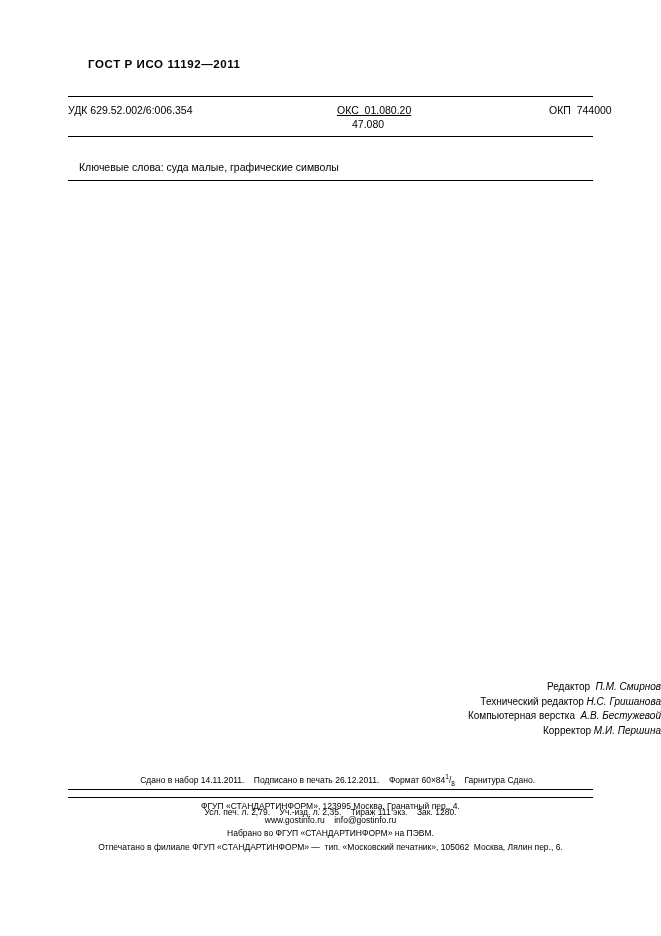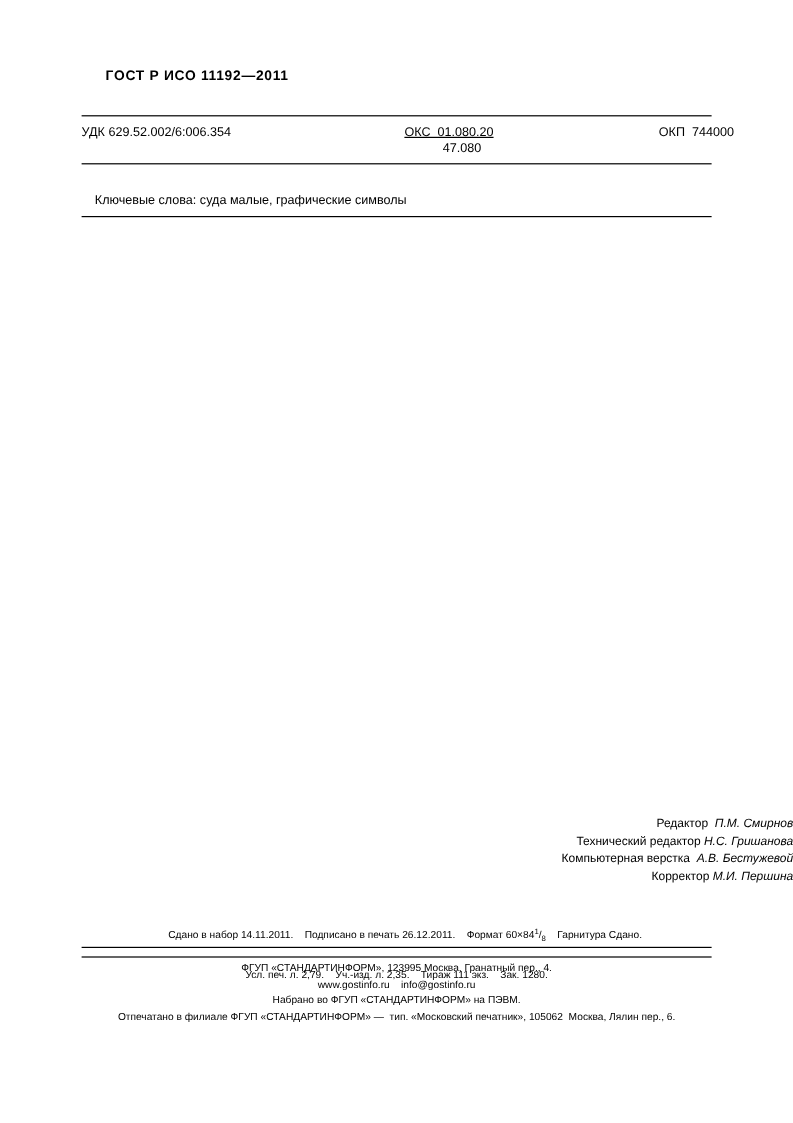--- a/index.html
+++ b/index.html
@@ -63,21 +63,21 @@
   }
   .codes .oks {
     position: absolute;
     left: 269px;
     top: 0;
     white-space: pre;
     text-decoration: underline;
   }
   .codes .oks2 {
     position: absolute;
-    left: 301px;
+    left: 284px;
     top: 14px;
     white-space: pre;
     text-align: right;
   }
   .codes .okp {
     position: absolute;
     left: 481px;
     top: 0;
     white-space: pre;
   }

